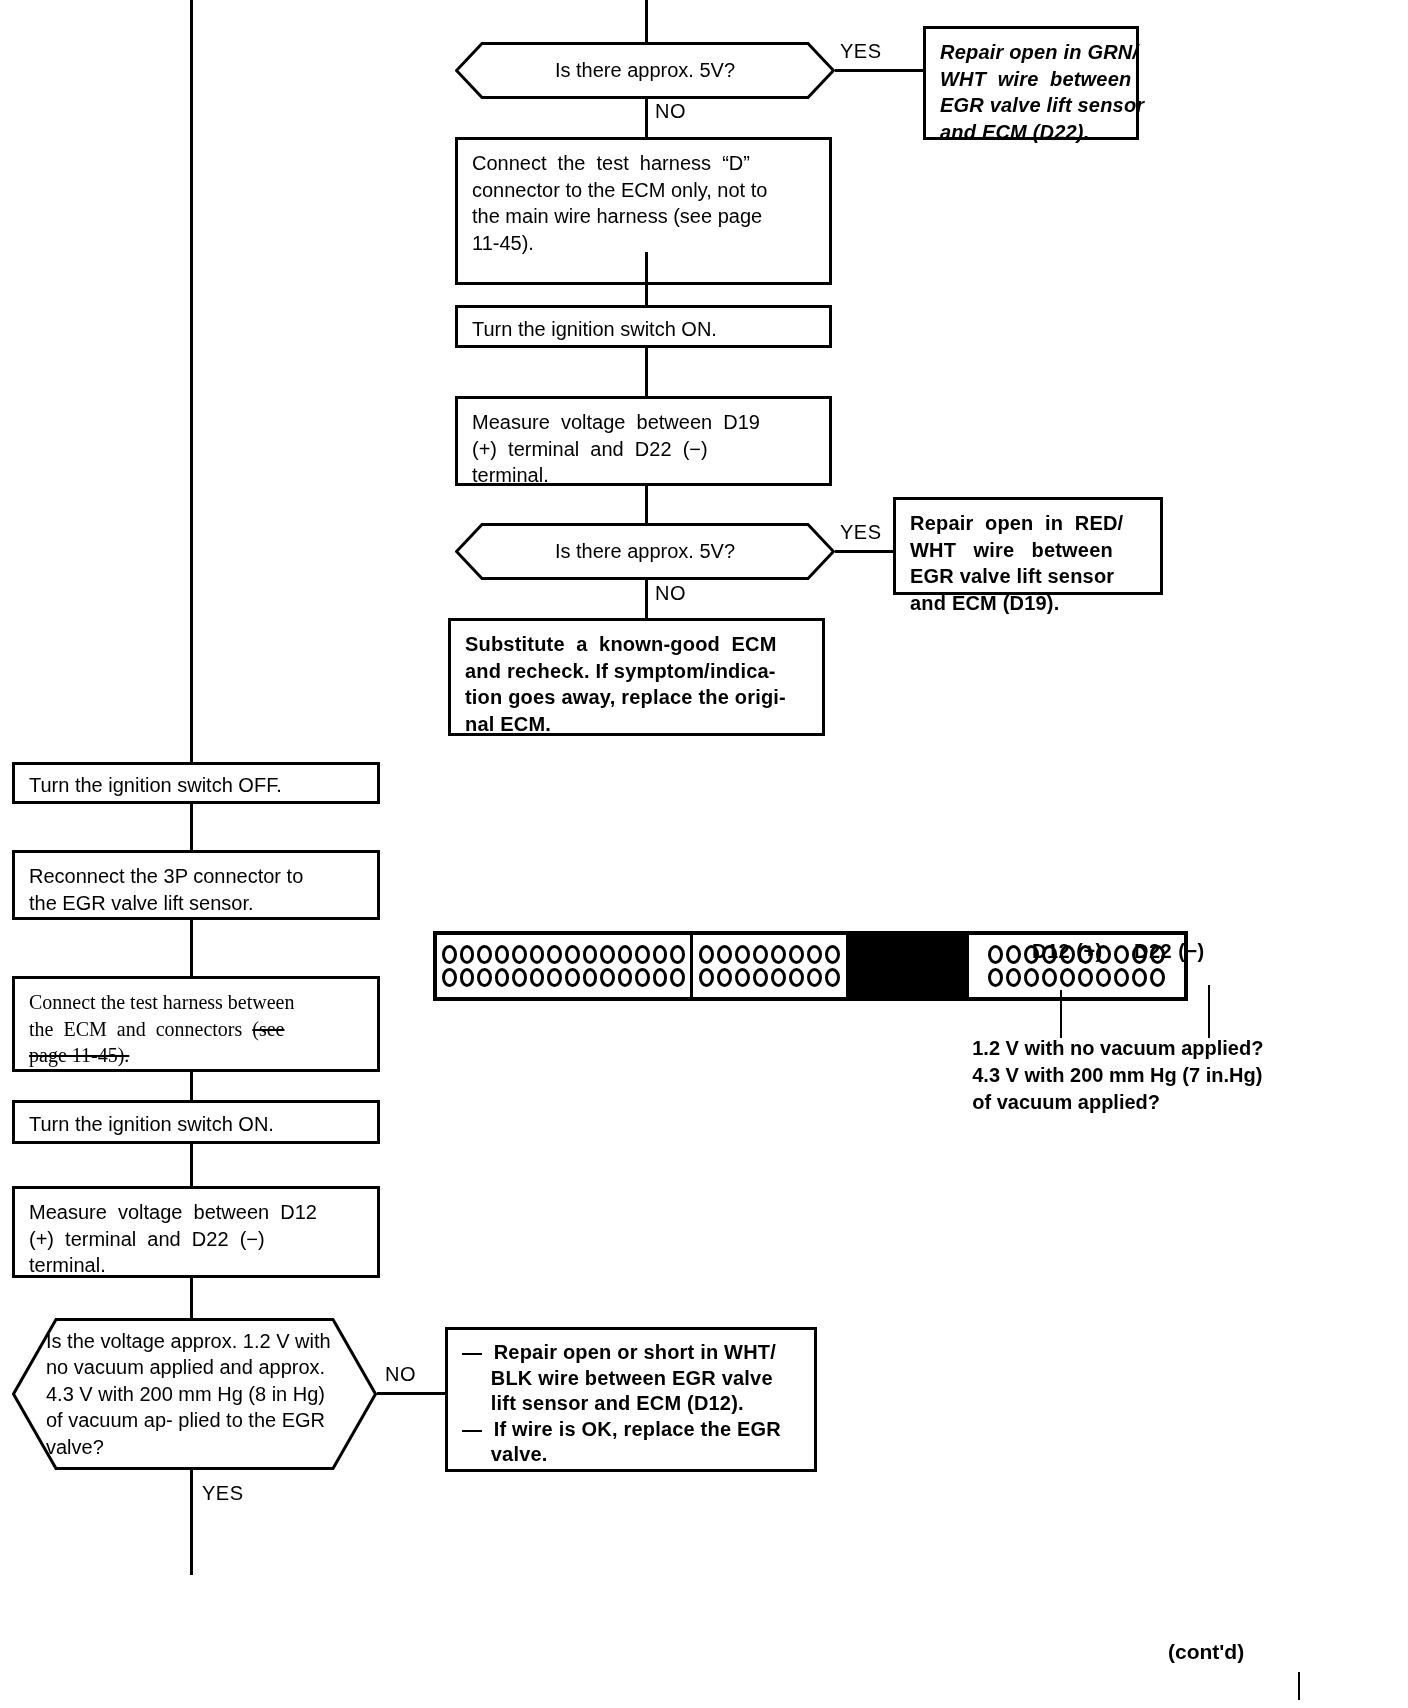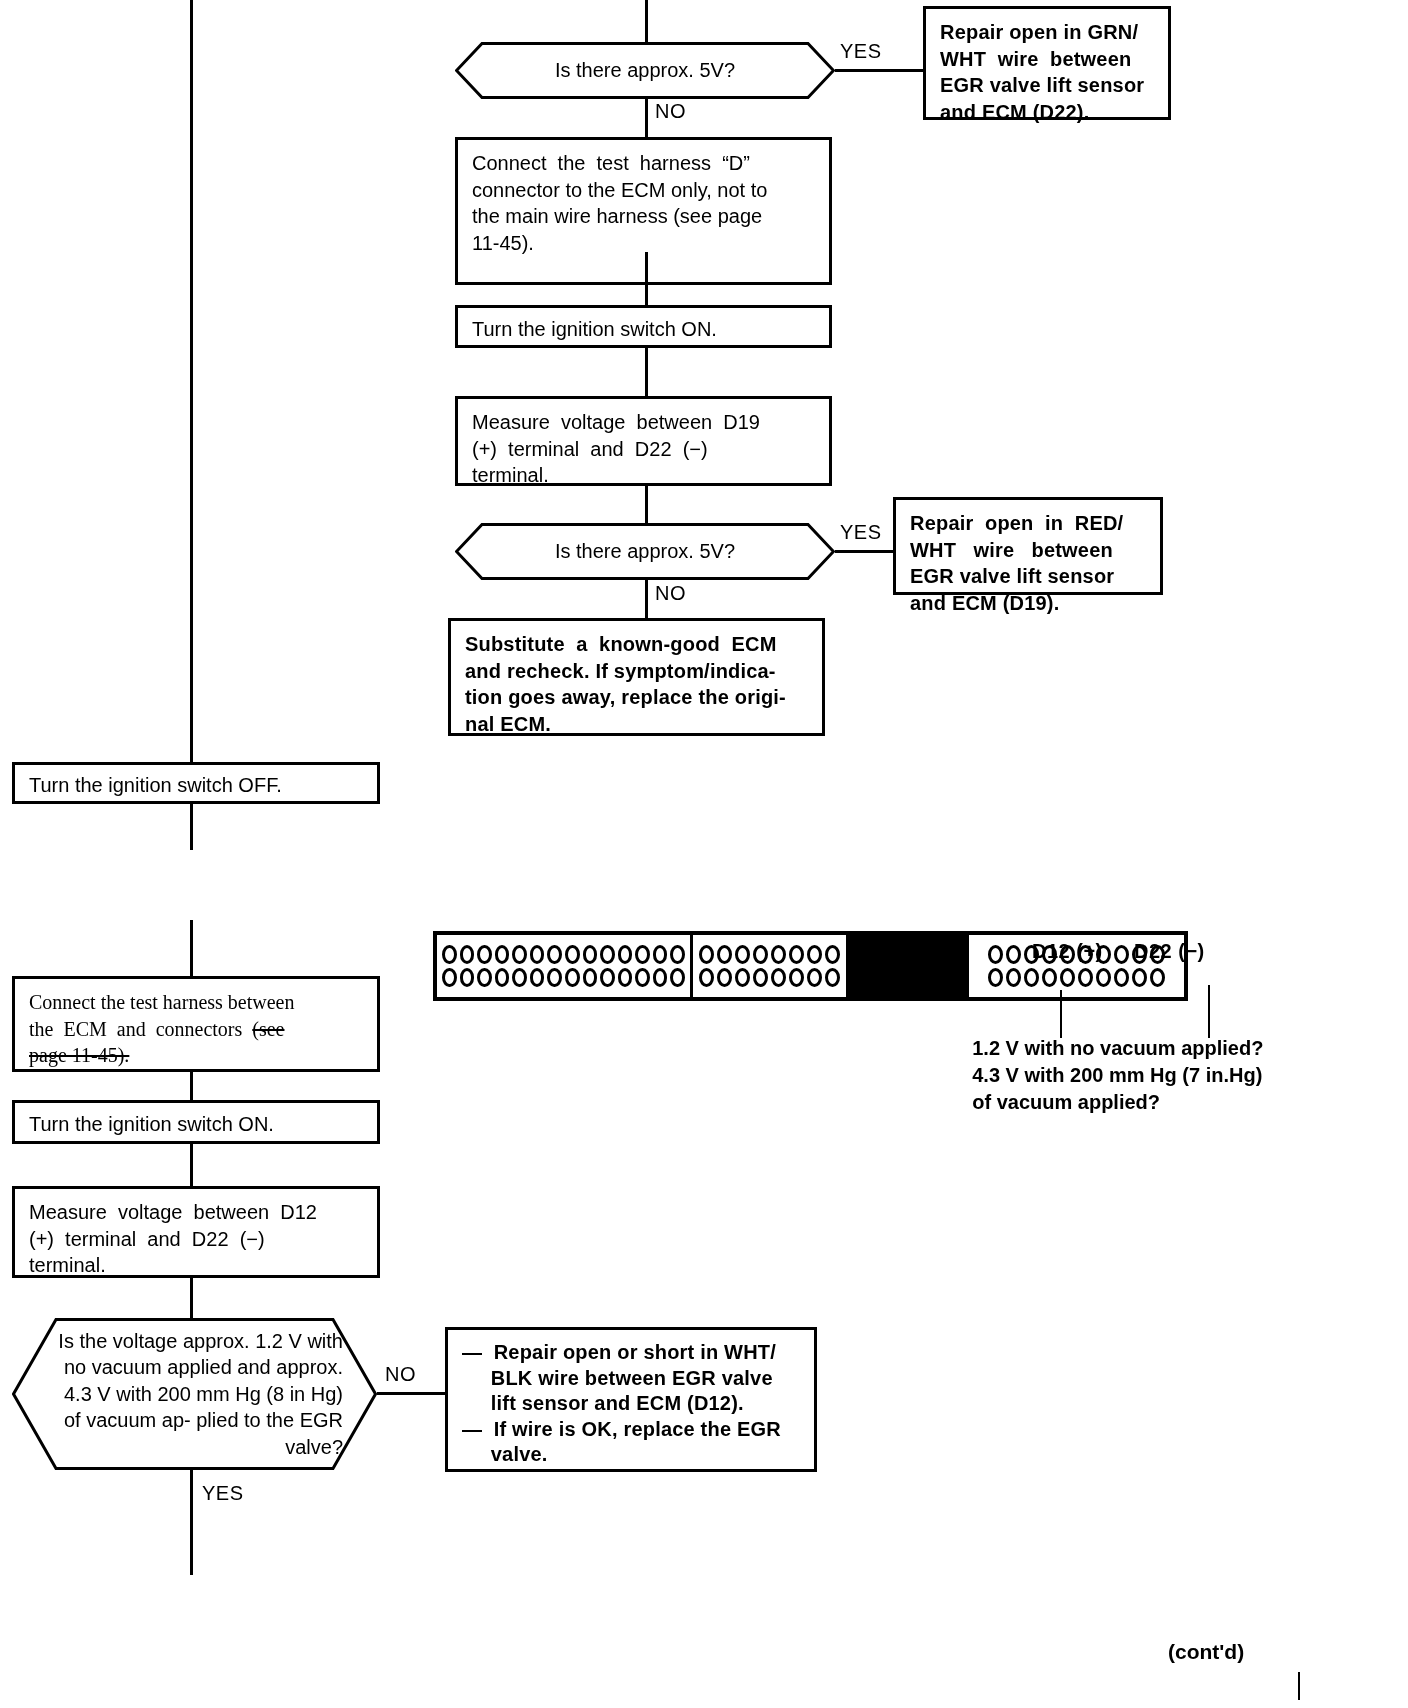--- a/index.html
+++ b/index.html
@@ -120,21 +120,21 @@
     </svg>
     <span class="htxt">Is there approx. 5V?</span>
   </div>
 
   <div class="hline" style="left:835px;top:69px;width:88px;"></div>
   <div class="lbl" style="left:840px;top:40px;">YES</div>
 
   <div class="vline" style="left:645px;top:99px;height:38px;"></div>
   <div class="lbl" style="left:655px;top:100px;">NO</div>
 
-  <div class="box bold just" style="left:923px;top:6px;width:248px;height:114px;">
+  <div class="box bold just" style="left:923px;top:26px;width:216px;height:114px;font-style:italic;">
     <span class="ln">Repair open in GRN/</span>
     <span class="ln">WHT  wire  between</span>
     <span class="ln">EGR valve lift sensor</span>
     <span class="ln">and ECM (D22).</span>
   </div>
 
   <div class="box" style="left:455px;top:137px;width:377px;height:148px;">
     <span class="ln">Connect  the  test  harness  “D”</span>
     <span class="ln">connector to the ECM only, not to</span>
     <span class="ln">the main wire harness (see page</span>
@@ -183,20 +183,24 @@
     <span class="ln">tion goes away, replace the origi-</span>
     <span class="ln">nal ECM.</span>
   </div>
 
   <div class="box" style="left:12px;top:762px;width:368px;height:42px;padding-top:7px;">
     <span class="ln">Turn the ignition switch OFF.</span>
   </div>
 
   <div class="vline" style="left:190px;top:804px;height:46px;"></div>
 
+  <div class="box" style="left:12px;top:850px;width:368px;height:70px;">
+    <span class="ln">Reconnect the 3P connector to</span>
+    <span class="ln">the EGR valve lift sensor.</span>
+  </div>
 
   <div class="vline" style="left:190px;top:920px;height:56px;"></div>
 
   <div class="box" style="left:12px;top:976px;width:368px;height:96px;font-family:Liberation Serif, serif;">
     <span class="ln">Connect the test harness between</span>
     <span class="ln"><span>the  ECM  and  connectors  </span><span class="strike">(see</span></span>
     <span class="ln strike">page 11-45).</span>
   </div>
 
   <div class="vline" style="left:190px;top:1072px;height:28px;"></div>
@@ -212,21 +216,21 @@
     <span class="ln">(+)  terminal  and  D22  (−)</span>
     <span class="ln">terminal.</span>
   </div>
 
   <div class="vline" style="left:190px;top:1278px;height:40px;"></div>
 
   <div class="hex" style="left:12px;top:1318px;width:365px;height:152px;">
     <svg viewBox="0 0 365 152" preserveAspectRatio="none">
       <polygon points="44,1.5 321,1.5 363.5,76 321,150.5 44,150.5 1.5,76" fill="#fff" stroke="#000" stroke-width="3"></polygon>
     </svg>
-    <div class="htxt" style="text-align:right;padding:0 34px;">
+    <div class="htxt" style="text-align:left;padding:0 34px;">
       <span class="ln">Is the voltage approx. 1.2 V</span>
       <span class="ln">with no vacuum applied and</span>
       <span class="ln">approx. 4.3 V with 200 mm</span>
       <span class="ln">Hg (8 in Hg) of vacuum ap-</span>
       <span class="ln">plied to the EGR valve?</span>
     </div>
   </div>
 
   <div class="hline" style="left:377px;top:1392px;width:68px;"></div>
   <div class="lbl" style="left:385px;top:1363px;">NO</div>

